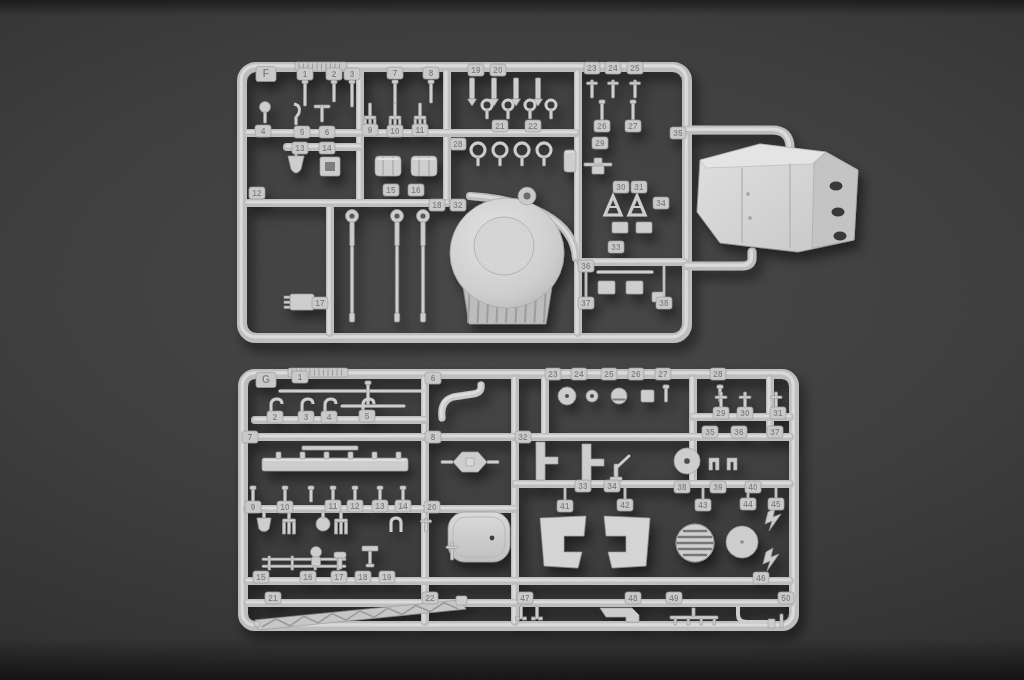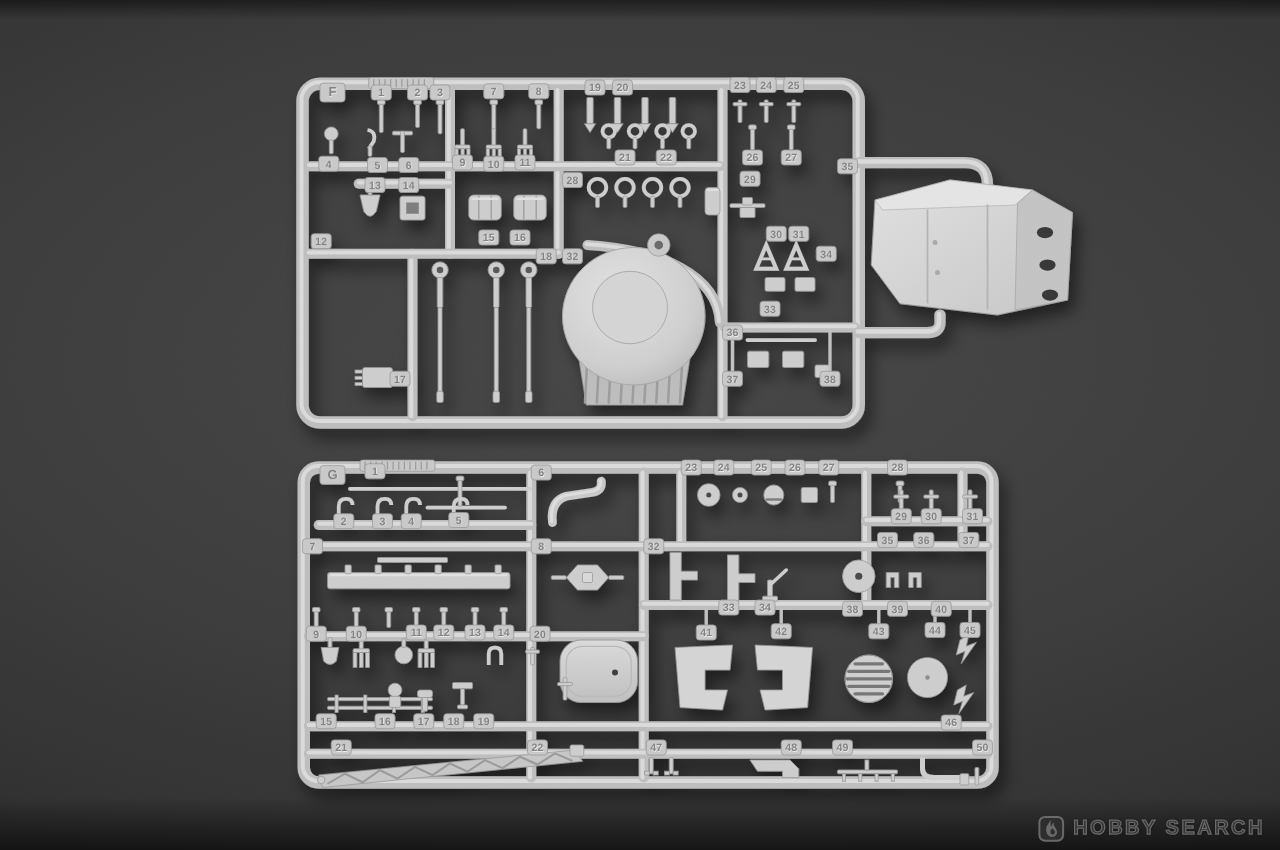--- a/index.html
+++ b/index.html
@@ -857,21 +857,13 @@
           <g>
             <rect x="778" y="592" width="16" height="12" rx="2.5" fill="#c8c8c8" stroke="#949494" stroke-width="0.6"></rect>
             <text text-anchor="middle" font-weight="bold" font-size="8.5" font-family="&quot;Liberation Sans&quot;,sans-serif" x="786.5" y="601.4" fill="#e9e9e9">50</text>
             <text text-anchor="middle" font-weight="bold" font-size="8.5" font-family="&quot;Liberation Sans&quot;,sans-serif" x="786" y="601" fill="#818181">50</text>
           </g>
         </g>
       </g>
     <rect x="0" y="0" width="1024" height="680" filter="url(#grain)" opacity="0.16" style="mix-blend-mode:overlay"></rect>
   </svg>
 
-  <div class="watermark">
-    <svg width="22" height="22" viewBox="0 0 22 22">
-      <rect x="1.5" y="1.5" width="19" height="19" rx="4.5" fill="#2f2f2f" stroke="#6e6e6e" stroke-width="1.6"></rect>
-      <path d="M11 3.8 C8 7.4 6.4 10 7 13.1 C7.5 15.7 9.3 17.4 11.4 17.6 C13.9 17.8 15.7 15.9 15.6 13.4 C15.5 11.6 14.4 10.5 13.6 9.2 C13 8.3 12.8 7.2 13.1 5.9 C11.9 6.7 11.1 8 11.1 9.6 C10.1 8.1 10.2 5.9 11 3.8 Z" fill="#6e6e6e"></path>
-      <path d="M11.5 11 C10.5 12 10.1 13 10.4 14.1 C10.7 15.2 11.8 15.9 12.8 15.5 C13.8 15.1 14.2 14 13.9 13 C13.6 12.1 12.9 11.7 12.4 10.9 Z" fill="#2f2f2f"></path>
-    </svg>
-    <span class="wm-text">HOBBY SEARCH</span>
-  </div>
 </div>
 
 </body></html>

